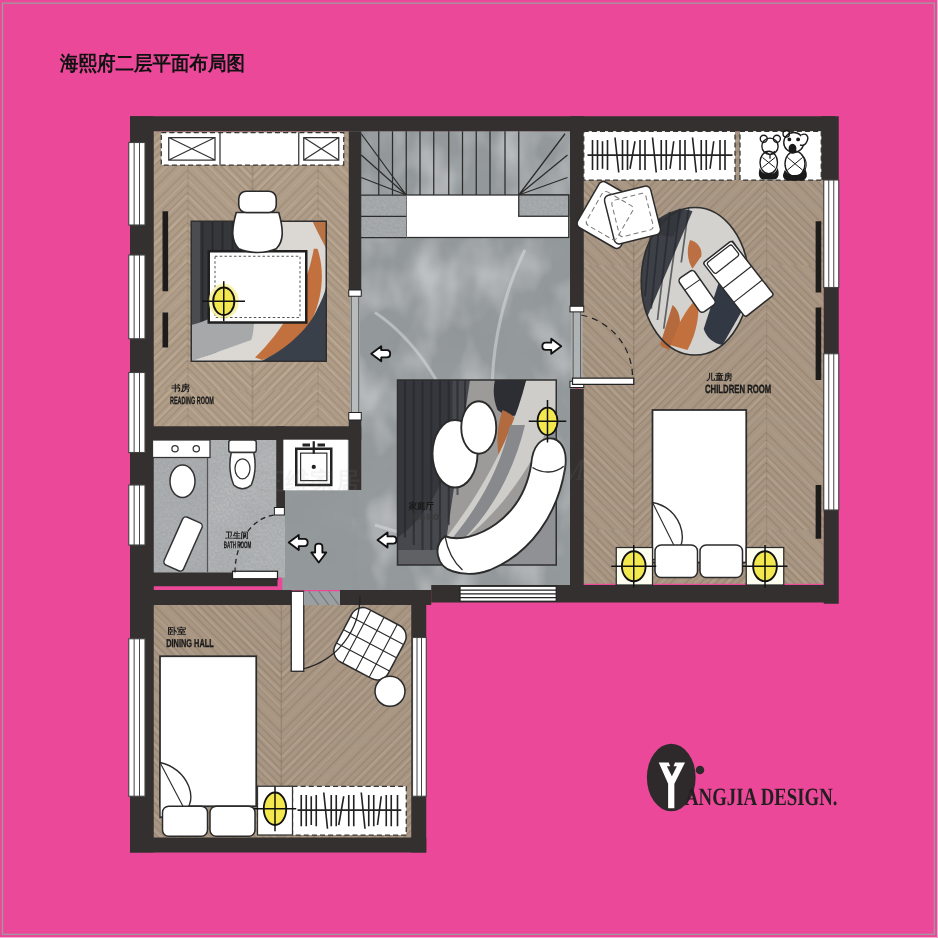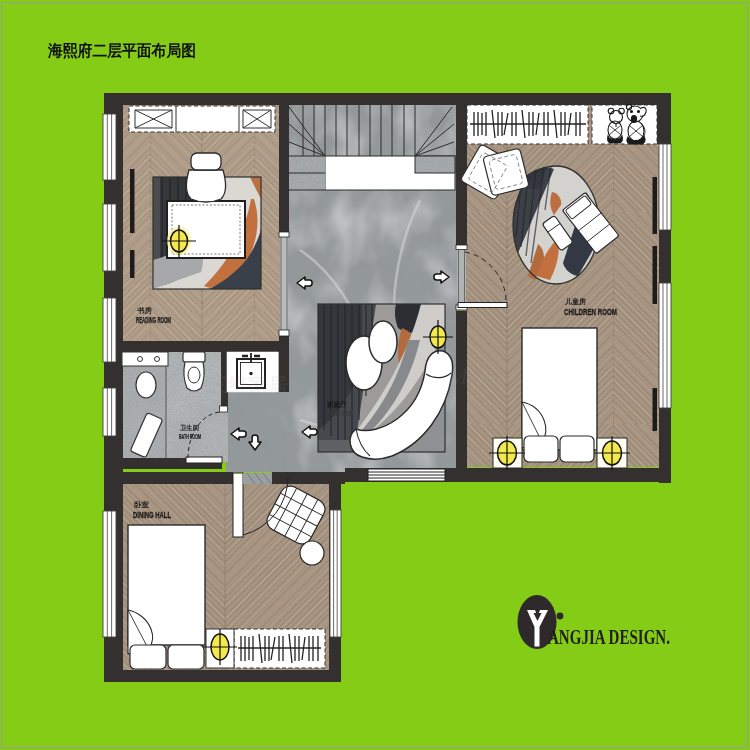--- a/index.html
+++ b/index.html
@@ -1,16 +1,16 @@
 <!DOCTYPE html>
 <html><head>
 <meta charset="utf-8">
 <style>
   html,body{margin:0;padding:0;background:#fff;}
-  #page{position:relative;width:750px;height:750px;background:#84cc16;overflow:hidden;
+  #page{position:relative;width:750px;height:750px;background:#ec4899;overflow:hidden;
         font-family:"Liberation Sans", sans-serif;}
 </style>
 </head>
 <body>
 <div id="page">
 <svg width="750" height="750" viewBox="0 0 750 750" xmlns="http://www.w3.org/2000/svg" xmlns:xlink="http://www.w3.org/1999/xlink">
 <defs>
   <pattern id="woodA" width="104" height="104" patternUnits="userSpaceOnUse" patternTransform="translate(46 0)">
     <rect width="104" height="104" fill="#b09d88"></rect>
     <g stroke="#8d7a65" stroke-width="1" opacity="0.5">

